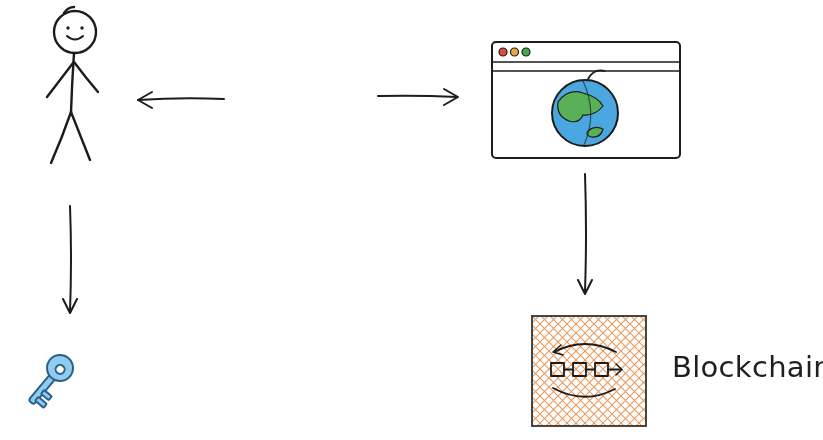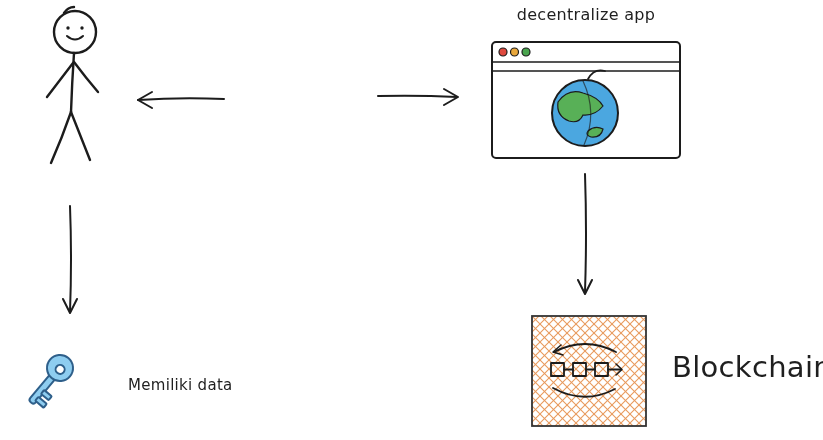--- a/index.html
+++ b/index.html
@@ -91,17 +91,15 @@
       <rect x="551" y="363" width="13" height="13"></rect>
       <rect x="573" y="363" width="13" height="13"></rect>
       <rect x="595" y="363" width="13" height="13"></rect>
       <path d="M564 369.5 h9"></path>
       <path d="M586 369.5 h9"></path>
       <path d="M608 369.5 h13"></path>
       <path d="M616 364 l6 5.5 l-6 5.5" stroke-width="1.5"></path>
     </g>
   </svg>
 
-  <div class="lbl lbl-app">decentralize app</div>
-  <div class="lbl lbl-key">Memiliki data</div>
   <div class="lbl lbl-blockchain">Blockchain</div>
 
 </div>
 
 </body></html>

